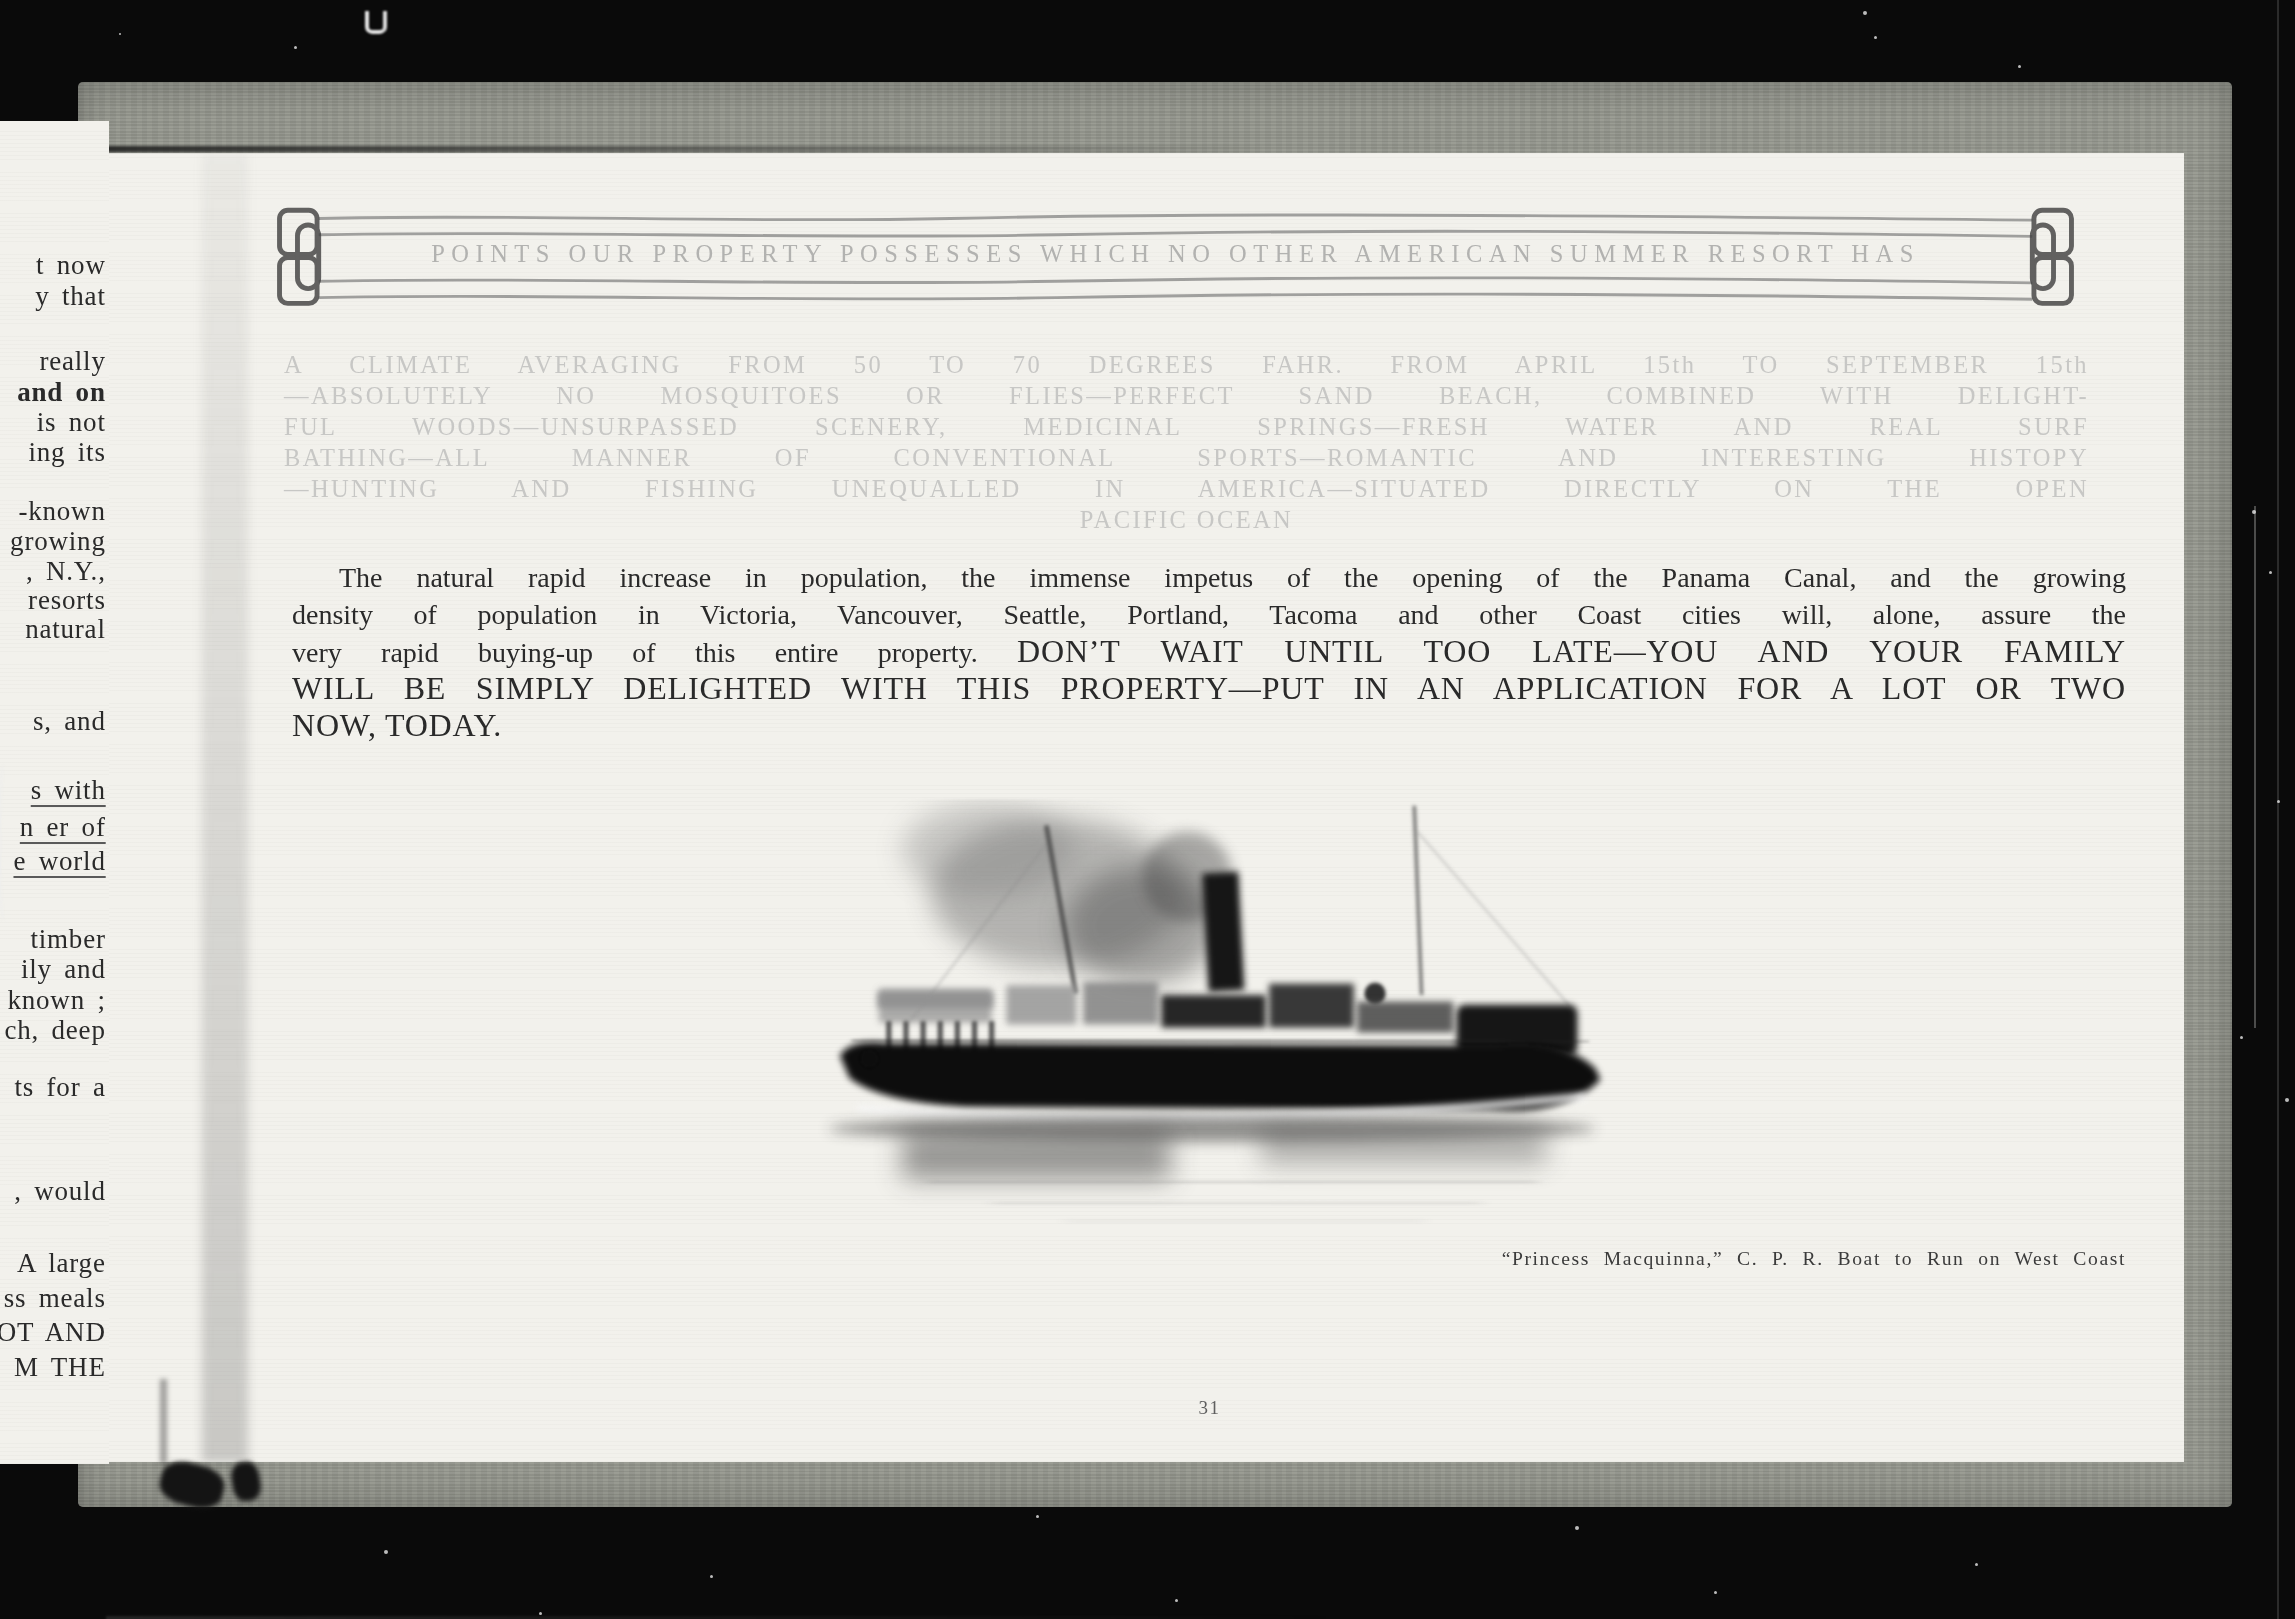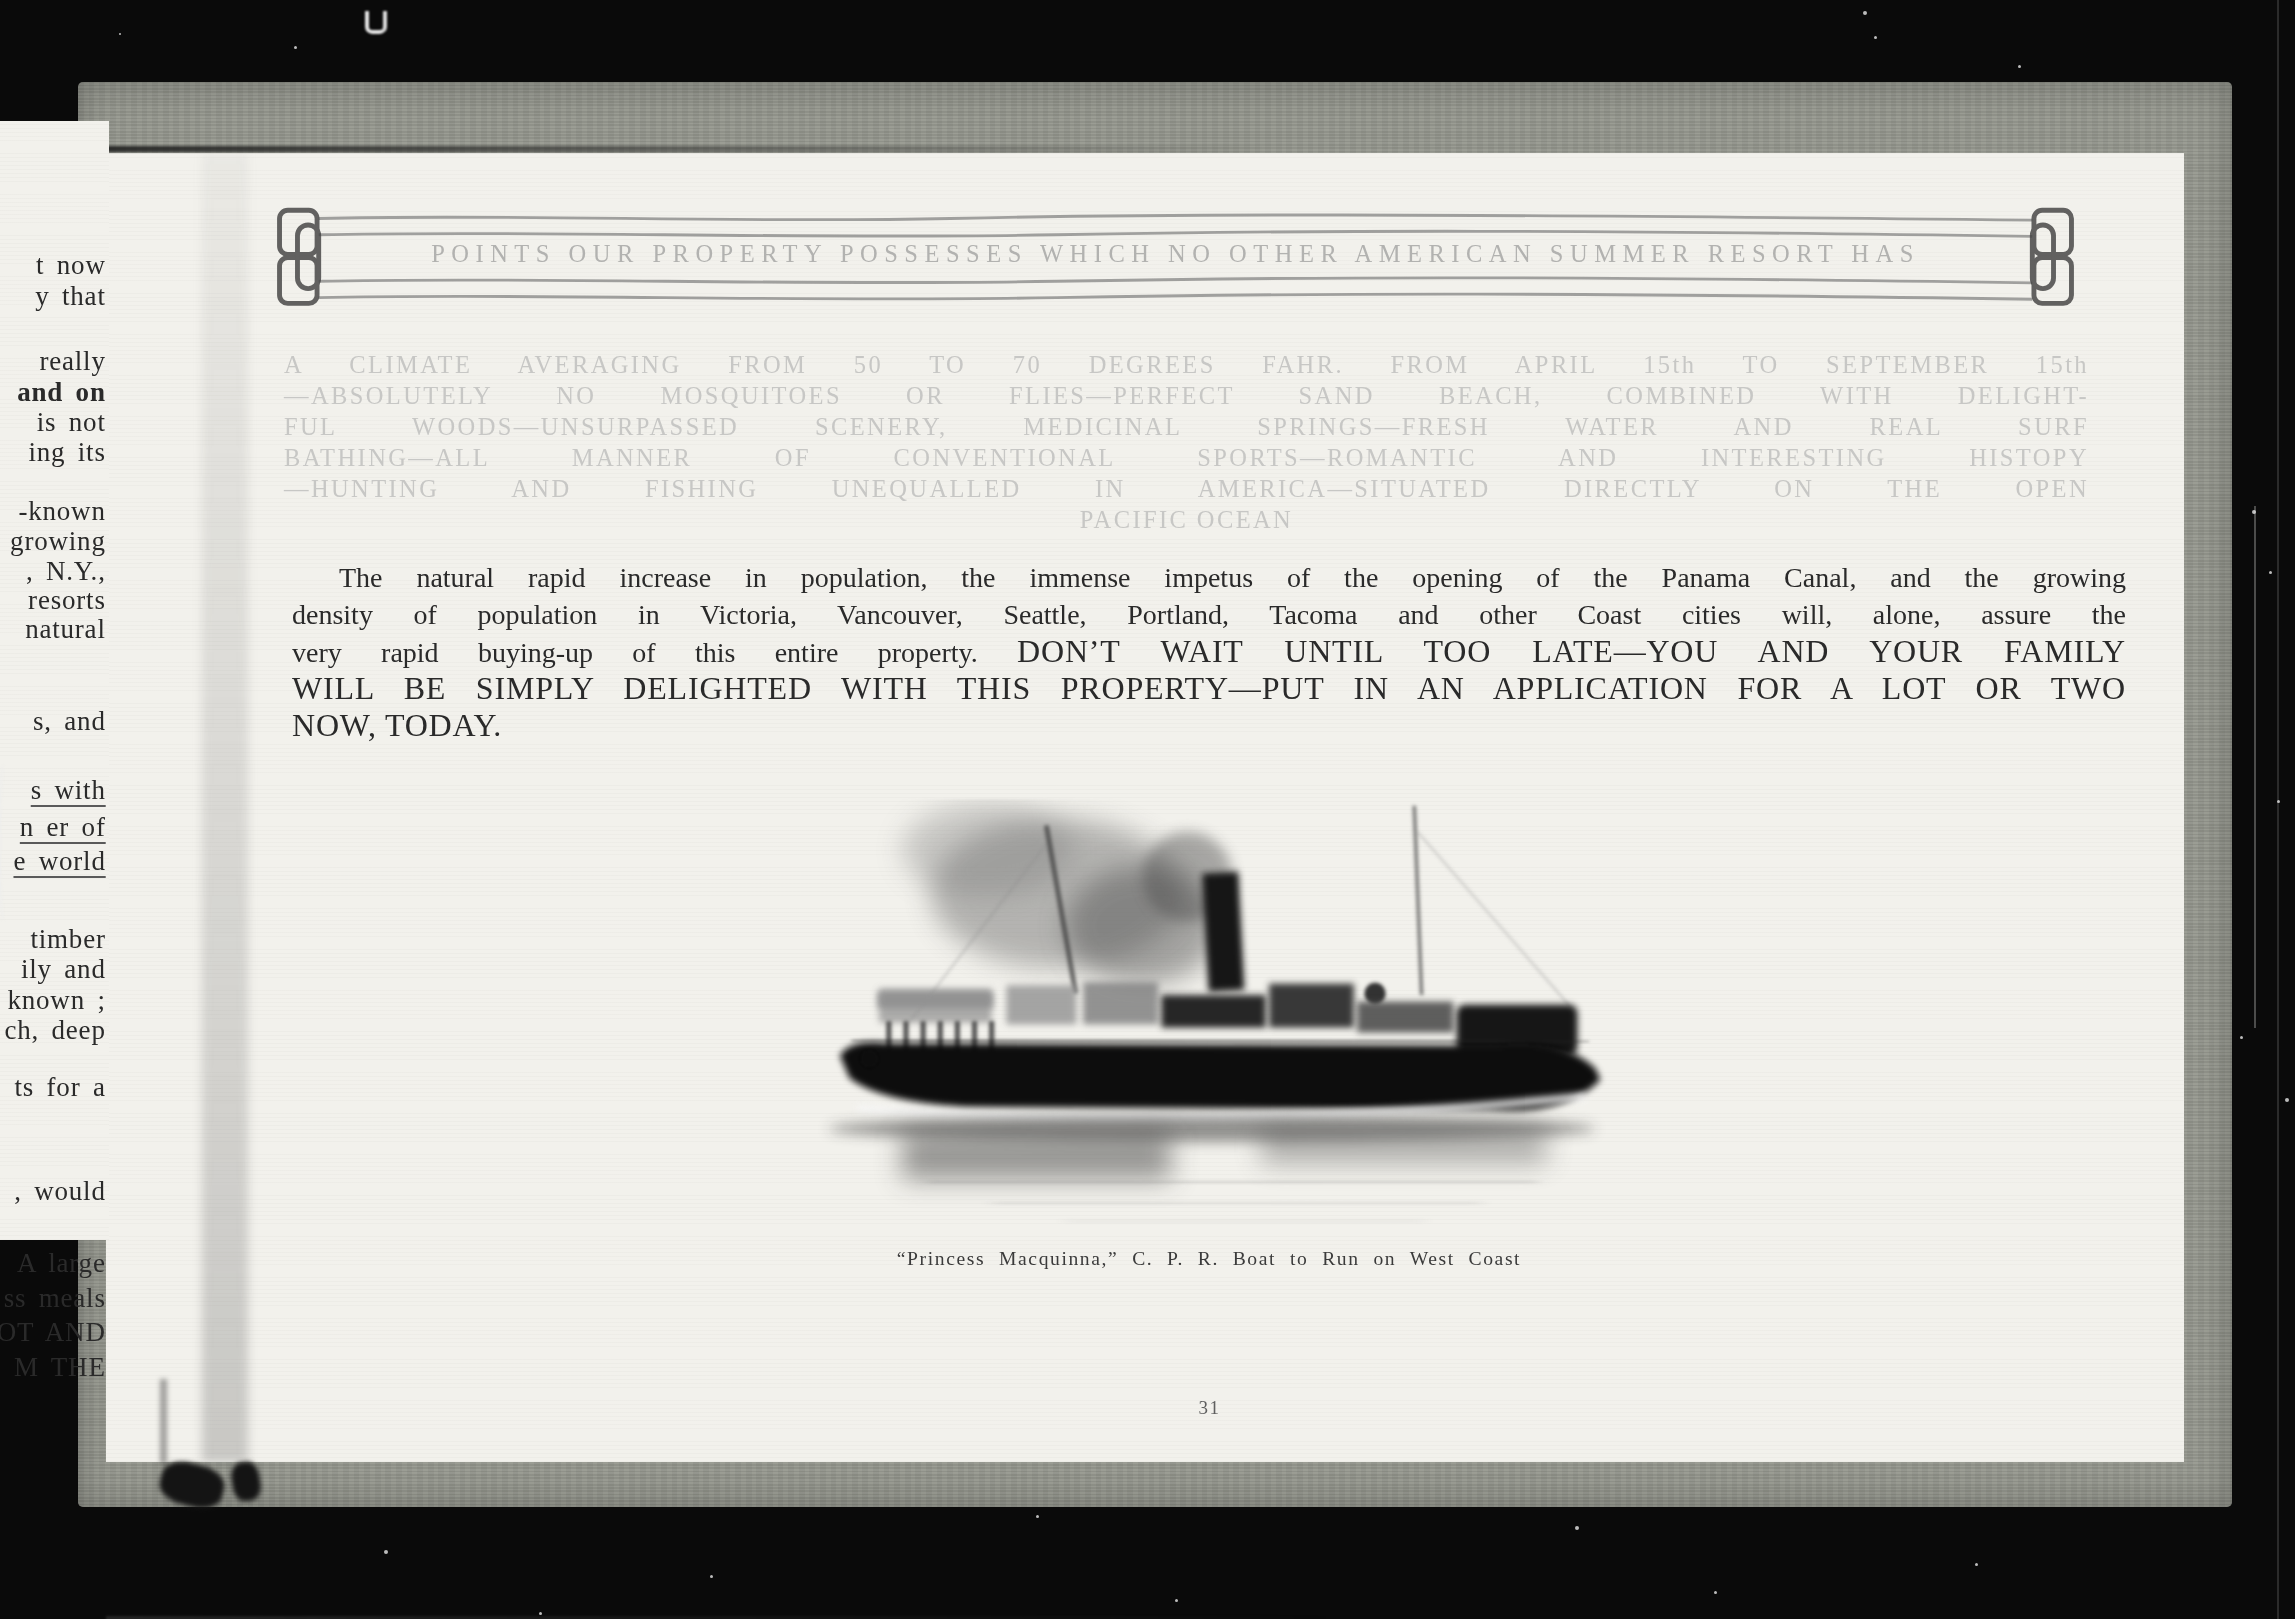--- a/index.html
+++ b/index.html
@@ -34,21 +34,21 @@
     background-image:
       repeating-linear-gradient(0deg, rgba(175,175,168,.07) 0 0.8px, rgba(255,255,255,0) 0.8px 4.1px);
   }
   .page-bottom-shadow{
     position:absolute; left:0px; top:1463px; width:1224px; height:13px;
     background:linear-gradient(90deg, rgba(45,45,45,.75), rgba(45,45,45,.3) 50%, rgba(45,45,45,0));
     filter:blur(1.2px);
   }
   
   .left-strip{
-    position:absolute; left:0; top:121px; width:109px; height:1119px;
+    position:absolute; left:0; top:121px; width:109px; height:1343px;
     background:var(--page);
     background-image:
       repeating-linear-gradient(0deg, rgba(175,175,168,.07) 0 0.8px, rgba(255,255,255,0) 0.8px 4.1px);
   }
   .frag{
     position:absolute; right:3.3px; white-space:nowrap;
     font-size:27px; color:var(--ink); letter-spacing:0.8px; word-spacing:4.9px;
     filter:blur(0.3px);
   }
   .frag.u{ text-decoration:underline; text-underline-offset:5.7px;
@@ -90,21 +90,21 @@
     height:37px; line-height:37px; font-size:28px;
     text-align:justify; text-align-last:justify; white-space:nowrap;
   }
   .para-line.indent{ text-indent:47px; }
   .para-line.last{ text-align:left; text-align-last:left; }
   .para-line .caps{ font-size:32px; letter-spacing:0.8px; }
   
   .ship{ position:absolute; left:698px; top:646px; width:824px; height:441px;
          filter:blur(0.8px) saturate(0); }
   .caption{
-    position:absolute; left:186px; top:1095px; width:1834px; text-align:center;
+    position:absolute; left:186px; top:1095px; width:1834px; text-align:right;
     font-size:19.6px; letter-spacing:1.6px; word-spacing:7.3px; color:#3b3b3b;
     filter:blur(0.3px);
   }
   .pagenum{
     position:absolute; left:1079px; top:1244px; width:49px; text-align:center;
     font-size:19px; color:#5f5f5f; letter-spacing:1.6px; filter:blur(0.3px);
   }
   
   .art{ position:absolute; }
   .u-mark{

